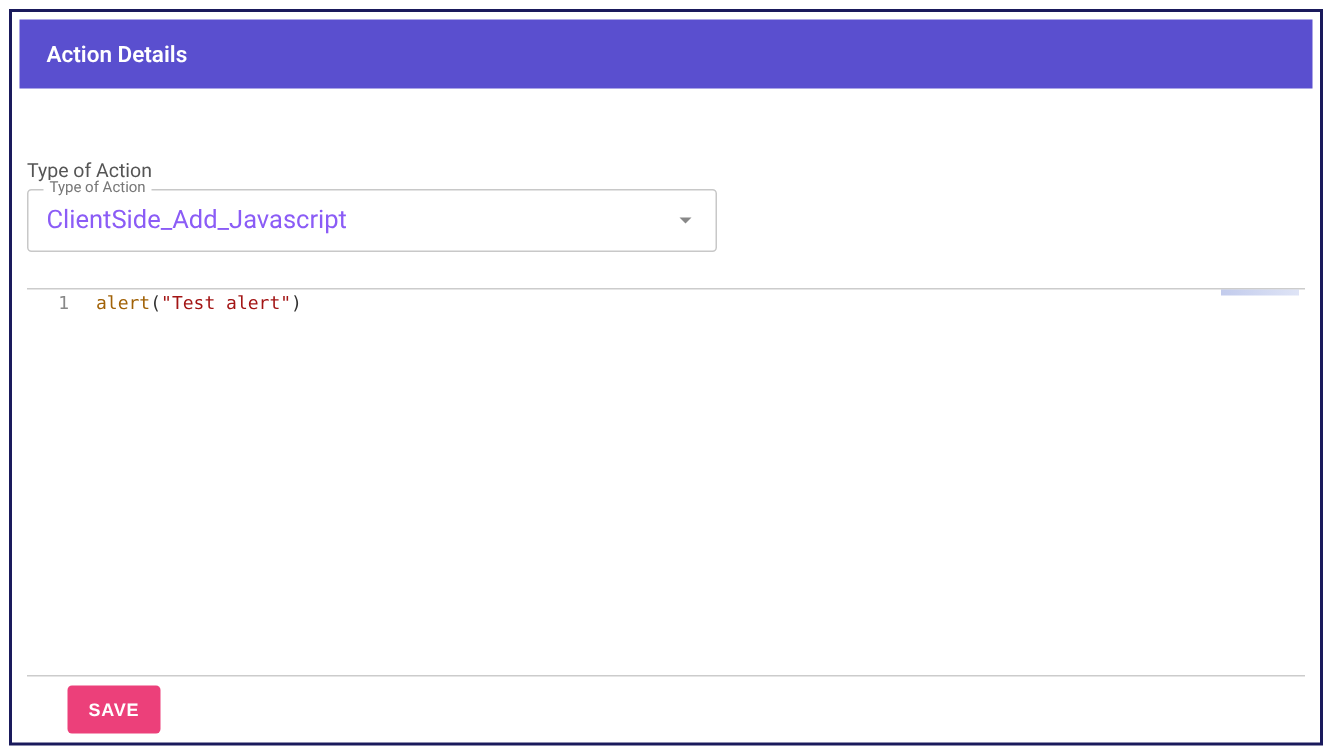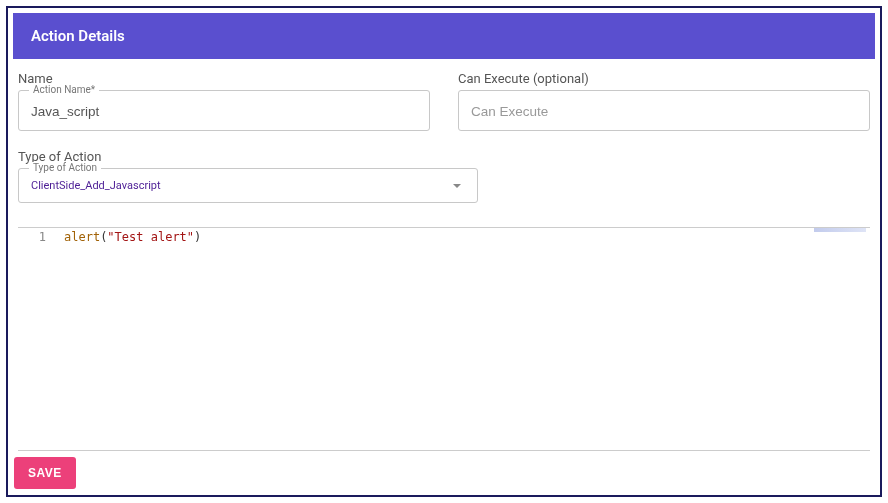--- a/index.html
+++ b/index.html
@@ -79,33 +79,34 @@
       border-radius: 3px;
       padding: 10px 12px;
       background: #fff;
       width: 460px;
       display: flex;
       align-items: center;
       justify-content: space-between;
       cursor: pointer;
     }
     .select-value {
-      font-size: 11px;
-      color: #4c1d95;
+      font-size: 17px;
+      color: #8b5cf6;
     }
     .caret {
       width: 0;
       height: 0;
       border-left: 4px solid transparent;
       border-right: 4px solid transparent;
       border-top: 4px solid #888;
       margin-right: 4px;
     }
     .type-row {
       padding: 8px 10px 14px 10px;
+      margin-top: 40px;
     }
     .editor-wrap {
       margin: 10px 10px 0 10px;
       border-top: 1px solid #ccc;
       border-bottom: 1px solid #ccc;
       flex: 1;
       display: flex;
       flex-direction: column;
       min-height: 120px;
       font-family: Menlo, Consolas, monospace;
@@ -136,20 +137,21 @@
       position: absolute;
       top: 0;
       right: 4px;
       width: 52px;
       height: 4px;
       background: linear-gradient(90deg,#9aa9e0,#c9d2f0);
       opacity: .6;
     }
     .footer {
       padding: 6px 6px 6px 6px;
+      margin-left: 31px;
     }
     .save-btn {
       background: #ec407a;
       color: #fff;
       border: none;
       border-radius: 3px;
       font-size: 12px;
       font-weight: 600;
       letter-spacing: .5px;
       padding: 9px 14px;
@@ -158,35 +160,20 @@
   </style>
 </head>
 <body>
 
 <div class="container">
 
   <div class="section-header">
     <span>Action Details</span>
   </div>
 
-  <div class="form-area">
-    <div class="form-col">
-      <div class="field-label">Name</div>
-      <div class="input-wrap">
-        <span class="floating-label">Action Name*</span>
-        <input class="text-input" type="text" value="Java_script" style="">
-      </div>
-    </div>
-    <div class="form-col">
-      <div class="field-label">Can Execute (optional)</div>
-      <div class="input-wrap">
-        <input class="text-input" type="text" placeholder="Can Execute" style="">
-      </div>
-    </div>
-  </div>
 
   <div class="type-row">
     <div class="field-label">Type of Action</div>
     <div class="select-wrap">
       <span class="floating-label">Type of Action</span>
       <span class="select-value">ClientSide_Add_Javascript</span>
       <span class="caret"></span>
     </div>
   </div>
 

